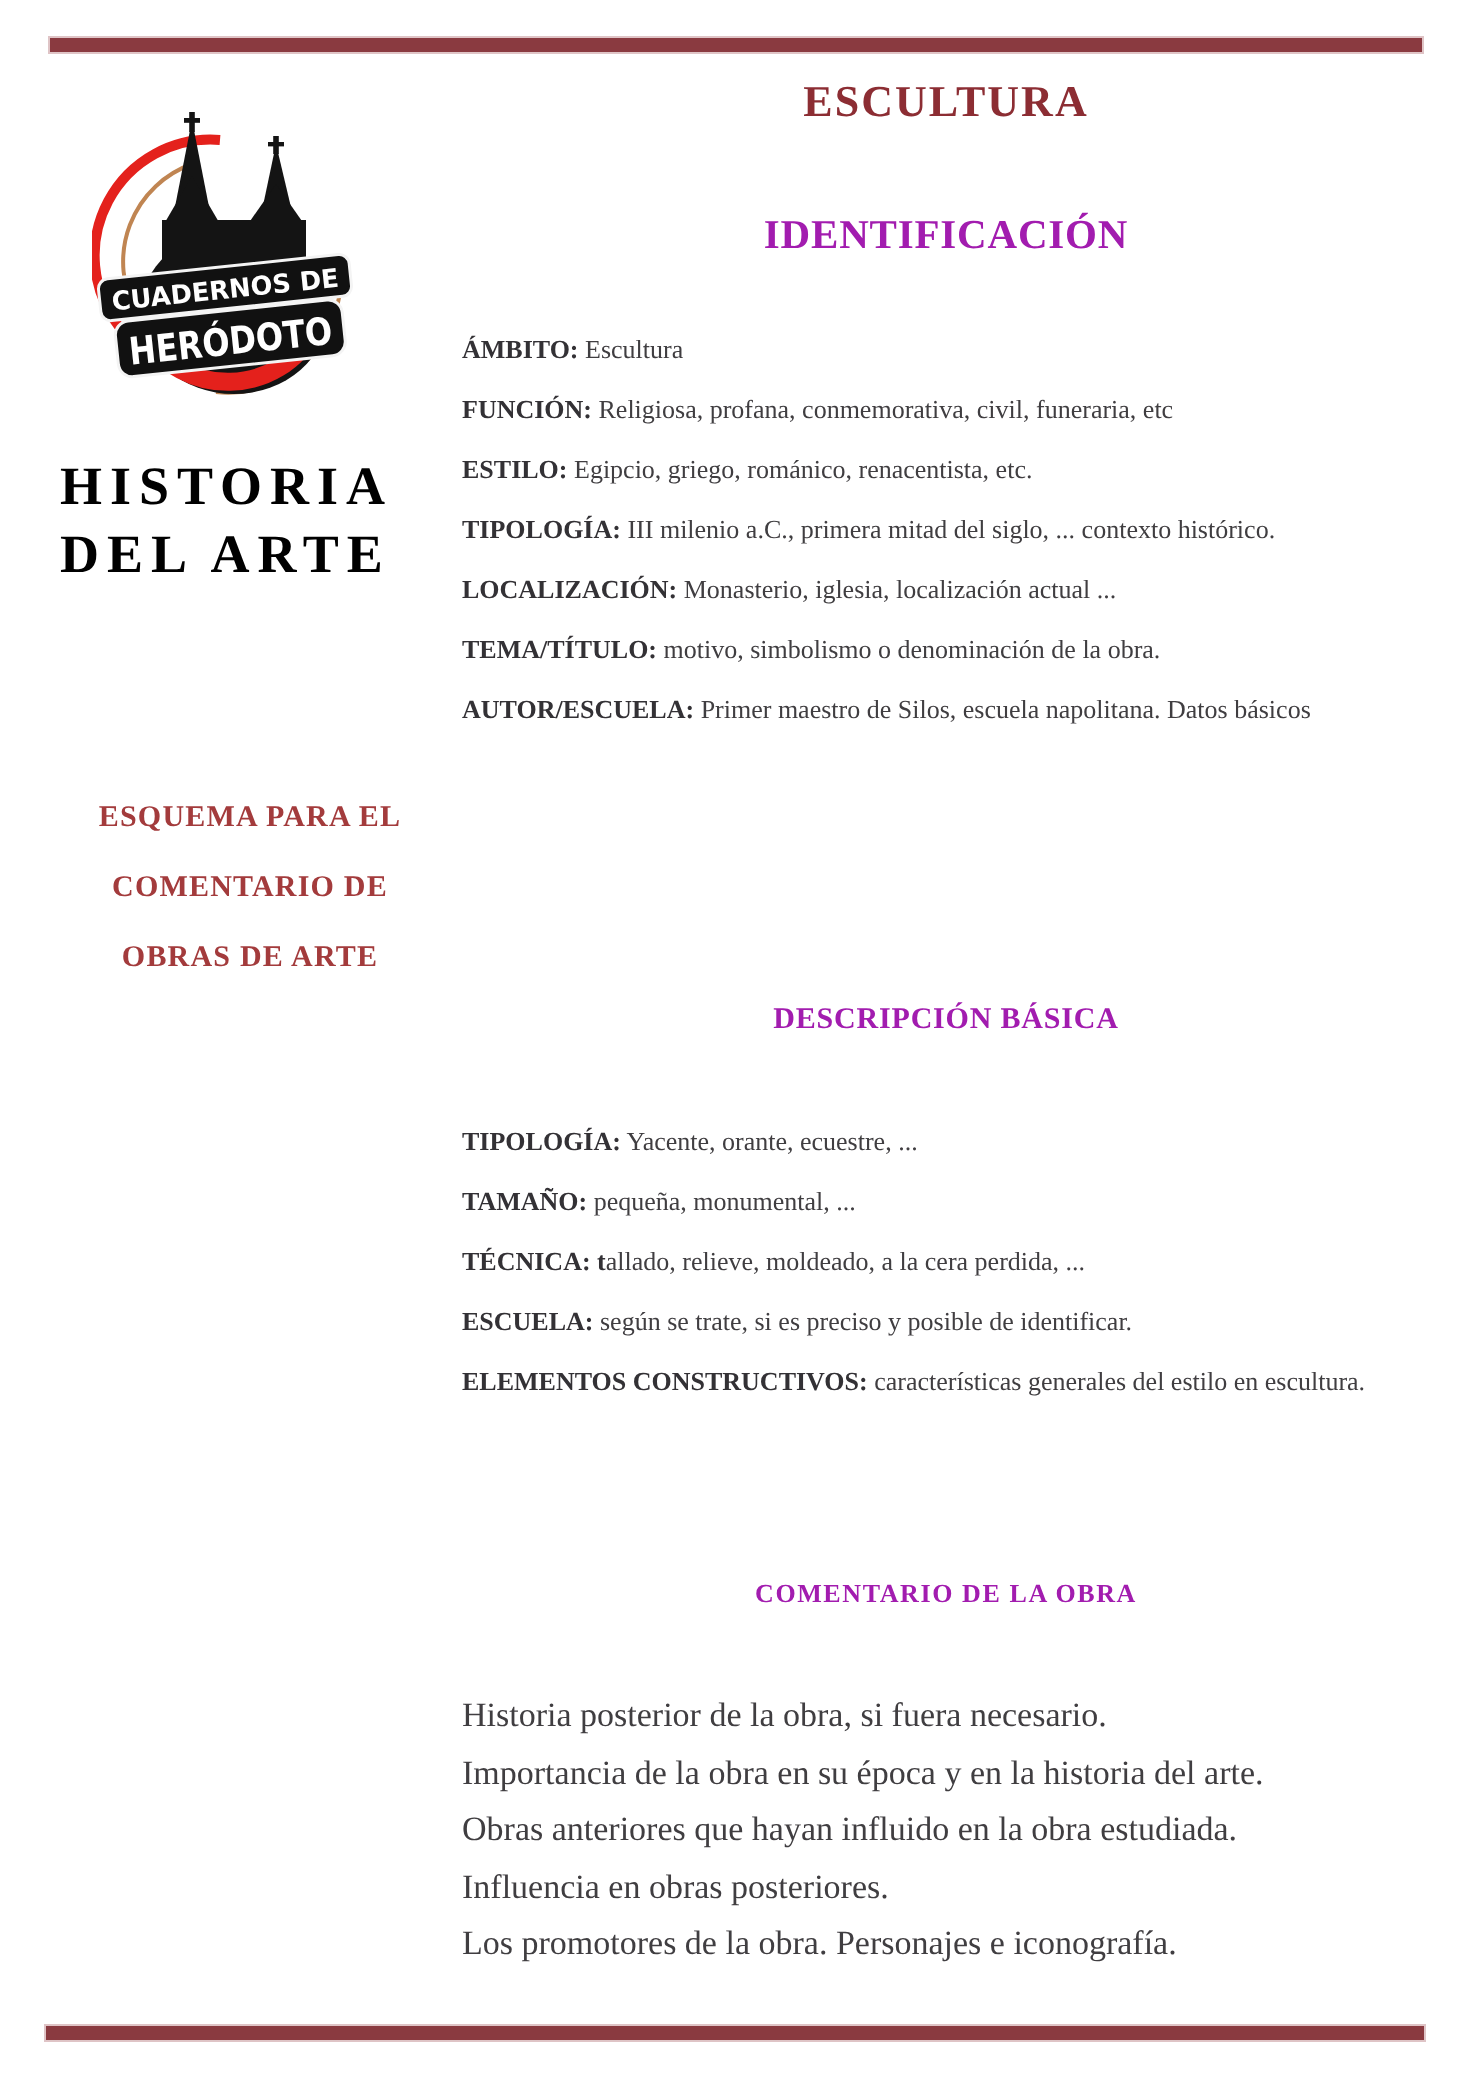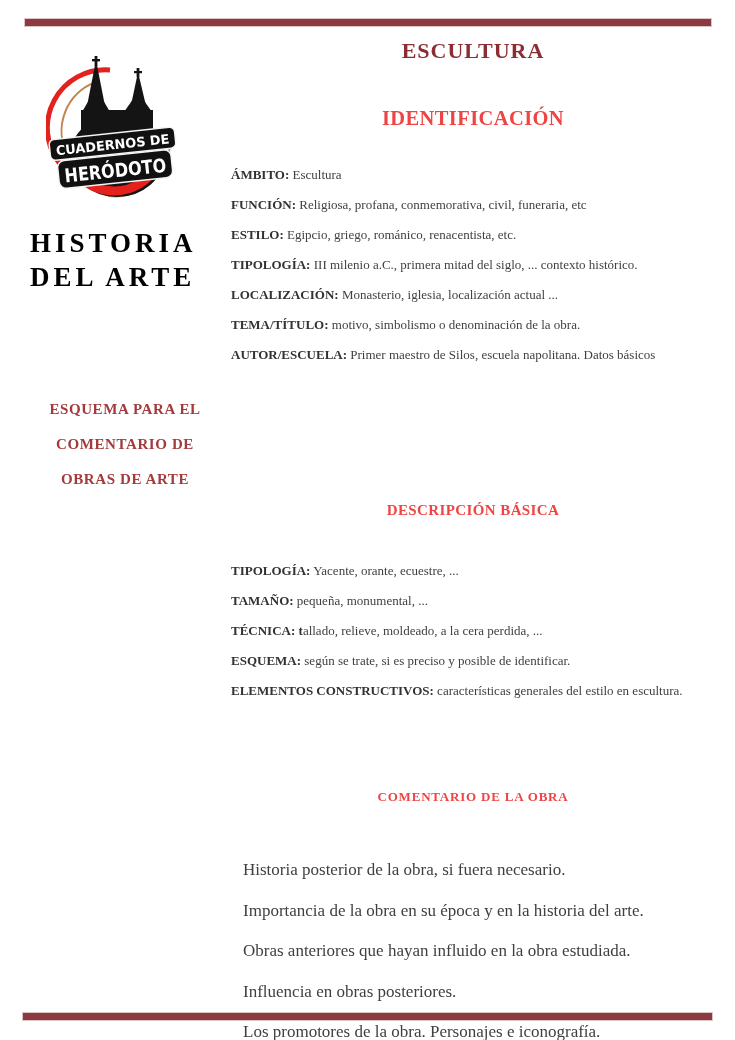--- a/index.html
+++ b/index.html
@@ -31,40 +31,40 @@
   }
   .note div{white-space:nowrap;}
 
   .main-title{
     position:absolute;left:231px;top:38px;width:484px;
     text-align:center;color:#8c2d33;
     font-size:22px;font-weight:bold;letter-spacing:1px;
   }
   .sec-heading{
     position:absolute;left:231px;width:484px;text-align:center;
-    color:#ef4444;font-weight:bold;
+    color:#a21caf;font-weight:bold;
   }
   .h-ident{top:107px;font-size:20.5px;letter-spacing:.4px;}
   .h-desc{top:502px;font-size:15px;letter-spacing:.4px;}
   .h-coment{top:789px;font-size:13px;letter-spacing:.8px;}
 
   .fields{
     position:absolute;left:231px;width:484px;
     color:#403e41;font-size:13px;line-height:30px;
   }
   .fields p{margin:0;}
   .fields b{color:#333135;}
   .f-ident{top:160px;}
   .f-desc{top:556px;}
 
   .comments{
     position:absolute;left:231px;top:844px;width:484px;
     color:#403e41;font-size:17px;line-height:28.5px;
   }
-  .comments p{margin:12px;}
+  .comments p{margin:0;}
 </style>
 </head>
 <body>
 
 <div class="page">
 
   <div class="rule rule-top"></div>
 
   <div class="logo">
     <svg viewBox="0 0 142 152" width="142" height="152">
@@ -123,21 +123,21 @@
     <p><b>TEMA/TÍTULO:</b><span> motivo, simbolismo o denominación de la obra.</span></p>
     <p><b>AUTOR/ESCUELA:</b><span> Primer maestro de Silos, escuela napolitana. Datos básicos</span></p>
   </div>
 
   <div class="sec-heading h-desc">DESCRIPCIÓN BÁSICA</div>
 
   <div class="fields f-desc">
     <p><b>TIPOLOGÍA:</b><span> Yacente, orante, ecuestre, ...</span></p>
     <p><b>TAMAÑO:</b><span> pequeña, monumental, ...</span></p>
     <p><b>TÉCNICA: t</b><span>allado, relieve, moldeado, a la cera perdida, ...</span></p>
-    <p><b>ESQUEMA:</b><span> según se trate, si es preciso y posible de identificar.</span></p>
+    <p><b>ESCUELA:</b><span> según se trate, si es preciso y posible de identificar.</span></p>
     <p><b>ELEMENTOS CONSTRUCTIVOS:</b><span> características generales del estilo en escultura.</span></p>
   </div>
 
   <div class="sec-heading h-coment">COMENTARIO DE LA OBRA</div>
 
   <div class="comments">
     <p>Historia posterior de la obra, si fuera necesario.</p>
     <p>Importancia de la obra en su época y en la historia del arte.</p>
     <p>Obras anteriores que hayan influido en la obra estudiada.</p>
     <p>Influencia en obras posteriores.</p>

